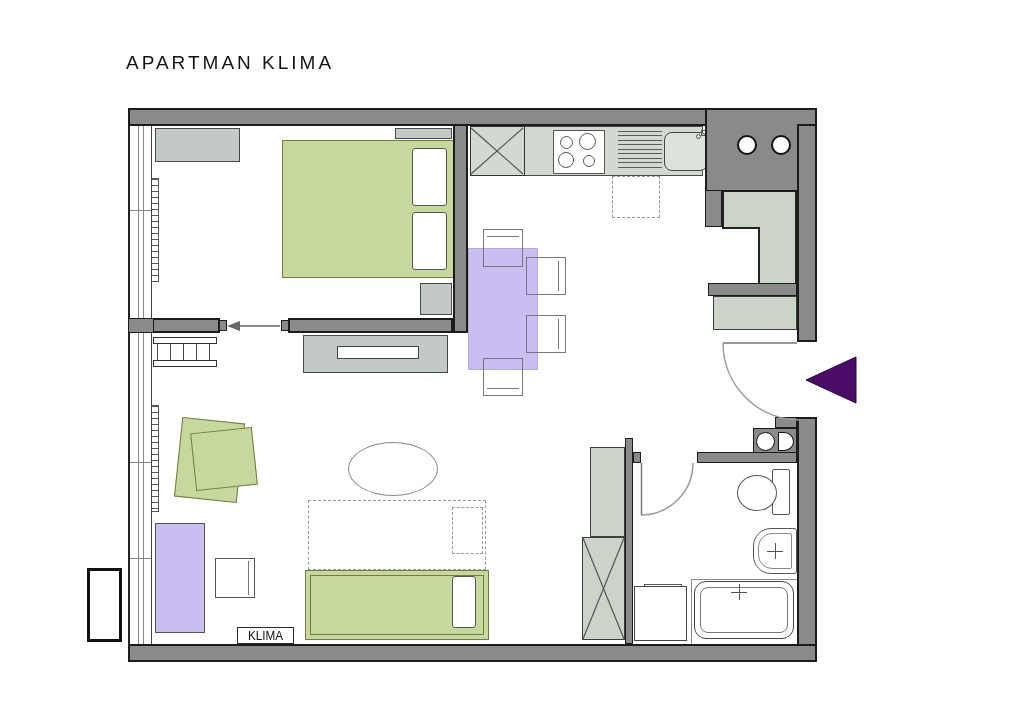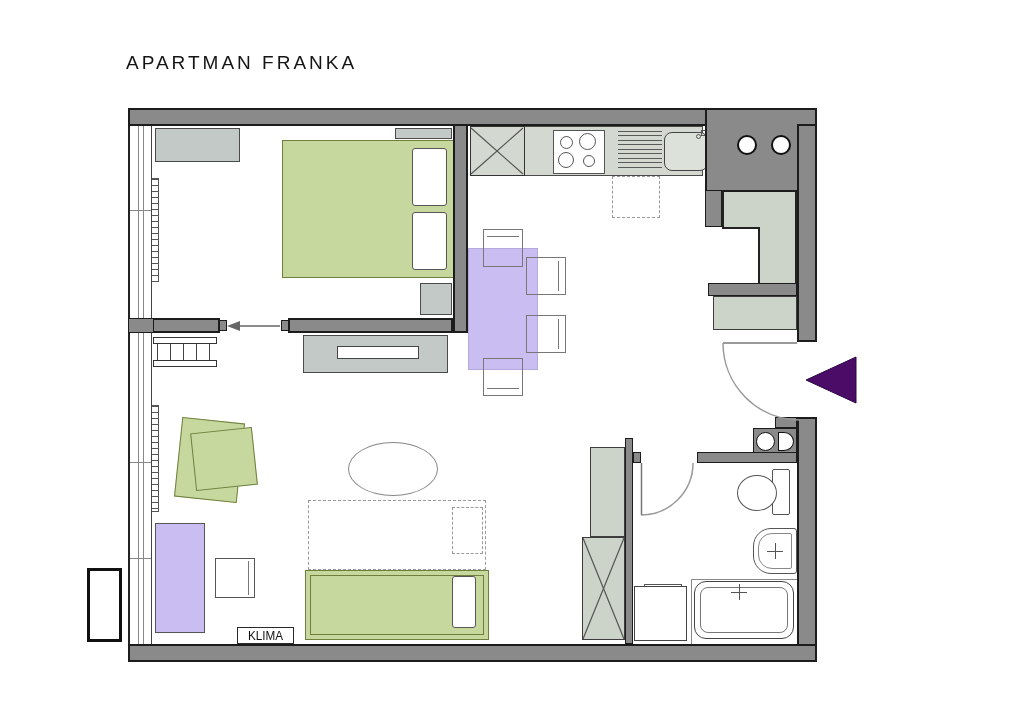--- a/index.html
+++ b/index.html
@@ -34,21 +34,21 @@
   svg .doorleaf{stroke:#777;stroke-width:1.5;}
   svg .slide{stroke:#666;stroke-width:1.3;}
   svg .entry-arrow{fill:var(--entry-arrow-purple);stroke:#2c0640;stroke-width:1;}
   svg .slidehead{fill:#666;}
 </style>
 </head>
 <body>
 
 <div id="plan">
 
-  <div class="abs title" style="left:126px;top:52px;">APARTMAN FRANKA</div>
+  <div class="abs title" style="left:126px;top:52px;">APARTMAN KLIMA</div>
 
   <div class="abs cab" style="left:155px;top:128px;width:85px;height:34px;"></div>
   <div class="abs radiator" style="left:147px;top:178px;width:12px;height:104px;"></div>
   <div class="abs cab" style="left:395px;top:128px;width:57px;height:11px;"></div>
   <div class="abs green" style="left:282px;top:140px;width:173px;height:138px;"></div>
   <div class="abs pillow" style="left:412px;top:148px;width:35px;height:58px;"></div>
   <div class="abs pillow" style="left:412px;top:212px;width:35px;height:58px;"></div>
   <div class="abs cab" style="left:420px;top:283px;width:32px;height:32px;"></div>
 
   <div class="abs" style="left:470px;top:126px;width:233px;height:50px;background:var(--counter);border:1px solid #4a4a4a;"></div>

